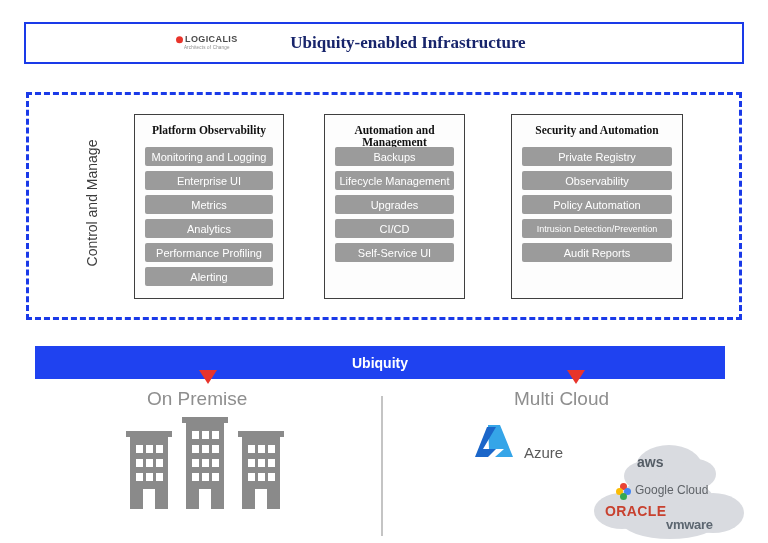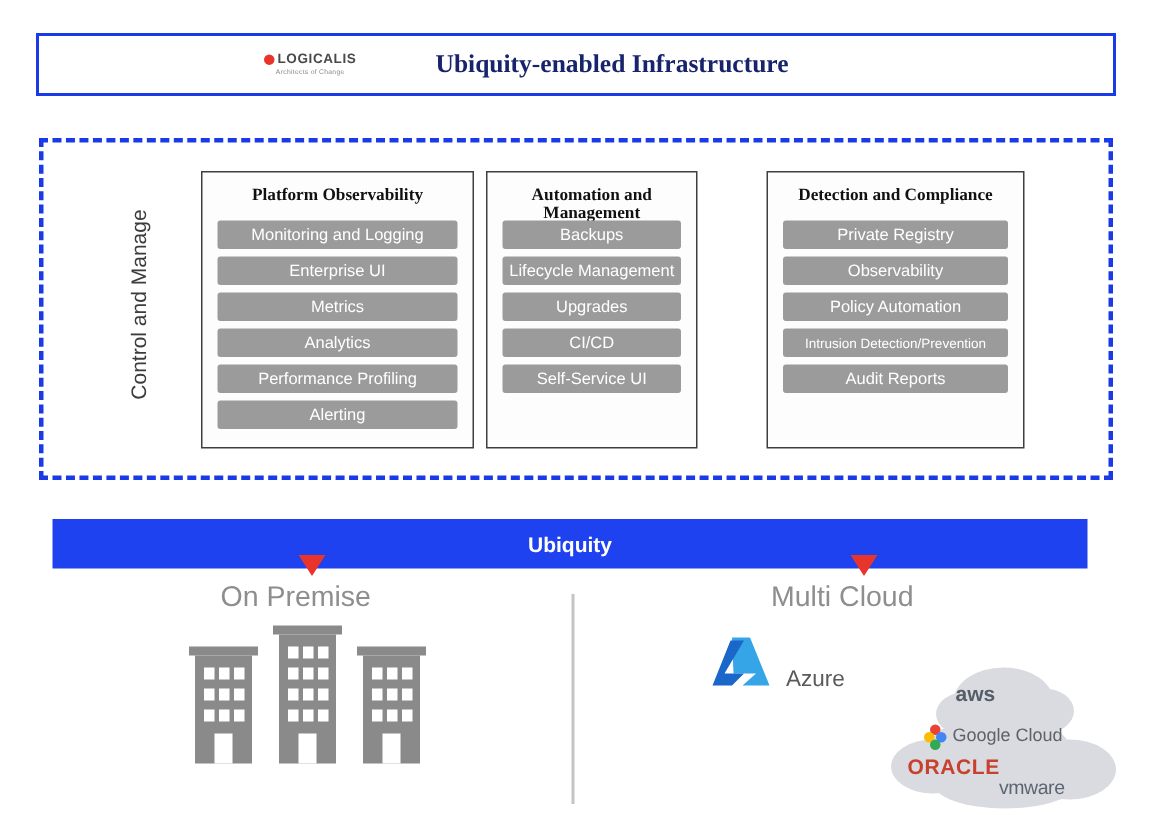--- a/index.html
+++ b/index.html
@@ -89,21 +89,21 @@
   }
 
   
   .group {
     position: absolute;
     top: 114px;
     height: 185px;
     border: 1.5px solid #3f3f3f;
     background: #fdfdfd;
   }
-  #group-0 { left: 134px; width: 182px; }
+  #group-0 { left: 134px; width: 150px; }
   #group-1 { left: 324px; width: 141px; }
   #group-2 { left: 511px; width: 172px; }
 
   .group-title {
     position: absolute;
     left: 0; right: 0;
     top: 9px;
     text-align: center;
     font-family: "Liberation Serif", serif;
     font-size: 11.5px;
@@ -241,21 +241,21 @@
   #oracle-txt {
     left: 13px; top: 60px;
     font-size: 14px;
     font-weight: bold;
     color: #c8412f;
     letter-spacing: 0.4px;
   }
   #vmware-txt {
     left: 74px; top: 74px;
     font-size: 13px;
-    font-weight: normal;
+    font-weight: bold;
     color: #5c6670;
     letter-spacing: -0.3px;
   }
   .gcp-dots {
     position: absolute;
     left: 24px; top: 40px;
     width: 15px; height: 15px;
   }
   .gcp-dots i {
     position: absolute;
@@ -300,21 +300,21 @@
     <div class="pill-stack">
       <div class="pill">Backups</div>
       <div class="pill">Lifecycle Management</div>
       <div class="pill">Upgrades</div>
       <div class="pill">CI/CD</div>
       <div class="pill">Self-Service UI</div>
     </div>
   </div>
 
   <div class="group" id="group-2">
-    <div class="group-title">Detection and Compliance</div>
+    <div class="group-title">Security and Automation</div>
     <div class="pill-stack">
       <div class="pill">Private Registry</div>
       <div class="pill">Observability</div>
       <div class="pill">Policy Automation</div>
       <div class="pill small">Intrusion Detection/Prevention</div>
       <div class="pill">Audit Reports</div>
     </div>
   </div>
 
   <div class="ubiquity-bar">

